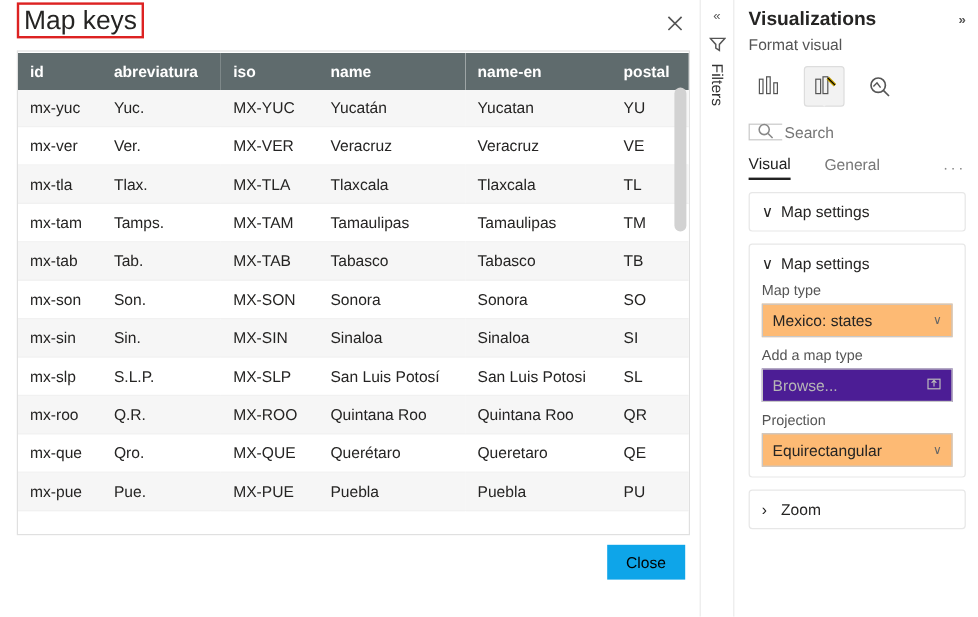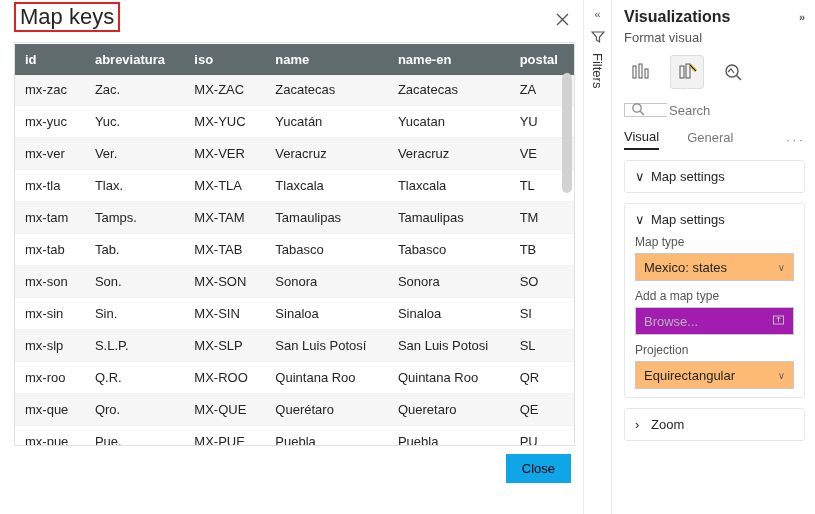--- a/index.html
+++ b/index.html
@@ -73,21 +73,21 @@
   }
   .vis-tab.active { background: #f2f2f2; border: 1px solid #ddd; position: relative; }
   .vis-tab.active::after {
     content: ""; position: absolute; bottom: -7px; left: 50%; margin-left: -6px;
     border: 6px solid transparent; border-top-color: #f2f2f2;
   }
   .vis-tab svg { width: 20px; height: 20px; }
 
   .search-box {
     margin-top: 14px; border: 1px solid #c8c8c8; display: flex; align-items: center;
-    height: 14px; padding: 0 6px; gap: 22px; color: #666;
+    height: 14px; padding: 0 6px; gap: 7px; color: #666;
   }
   .search-box input {
     border: 0; outline: 0; flex: 1; font-size: 13px; color: #333;
   }
 
   .inner-tabs { display: flex; gap: 28px; margin-top: 12px; align-items: center; }
   .inner-tab { font-size: 13px; color: #777; padding-bottom: 4px; cursor: pointer; }
   .inner-tab.active { color: #222; border-bottom: 2px solid #222; }
   .inner-more { margin-left: auto; color: #888; letter-spacing: 2px; cursor: pointer; }
 
@@ -98,21 +98,21 @@
   .card .card-hd { display: flex; align-items: center; gap: 6px; cursor: pointer; font-size: 13px; }
   .card .chev { width: 10px; display: inline-block; }
 
   .field-lbl { font-size: 12px; color: #555; margin-top: 8px; }
   .select {
     margin-top: 4px; border: 1px solid #c8c8c8; height: 28px; display: flex;
     align-items: center; justify-content: space-between; padding: 0 8px; cursor: pointer;
     font-size: 13px; background: #fdba74;
   }
   .select .caret { font-size: 10px; color: #666; }
-  .select.disabled { background: #a21caf; color: #b6b6b6; }
+  .select.disabled { background: #4c1d95; color: #b6b6b6; }
 
   .link-blue { color: #0b62c4; text-decoration: underline; font-size: 13px; cursor: pointer; }
   .hl-red-inline { border: 2px solid #d22; padding: 0 2px; display: inline-block; margin-top: 6px; }
 
   .scrollbar-stub {
     position: absolute; right: 2px; top: 30px; width: 10px; height: 120px;
     background: #d2d2d2; border-radius: 5px;
   }
 </style>
 </head>
@@ -135,28 +135,20 @@
             <th>id</th>
             <th>abreviatura</th>
             <th>iso</th>
             <th>name</th>
             <th>name-en</th>
             <th>postal</th>
           </tr>
         </thead>
         <tbody id="tbody">
             <tr>
-              <td>mx-zac</td>
-              <td>Zac.</td>
-              <td>MX-ZAC</td>
-              <td>Zacatecas</td>
-              <td>Zacatecas</td>
-              <td>ZA</td>
-            </tr>
-            <tr>
               <td>mx-yuc</td>
               <td>Yuc.</td>
               <td>MX-YUC</td>
               <td>Yucatán</td>
               <td>Yucatan</td>
               <td>YU</td>
             </tr>
             <tr>
               <td>mx-ver</td>
               <td>Ver.</td>

